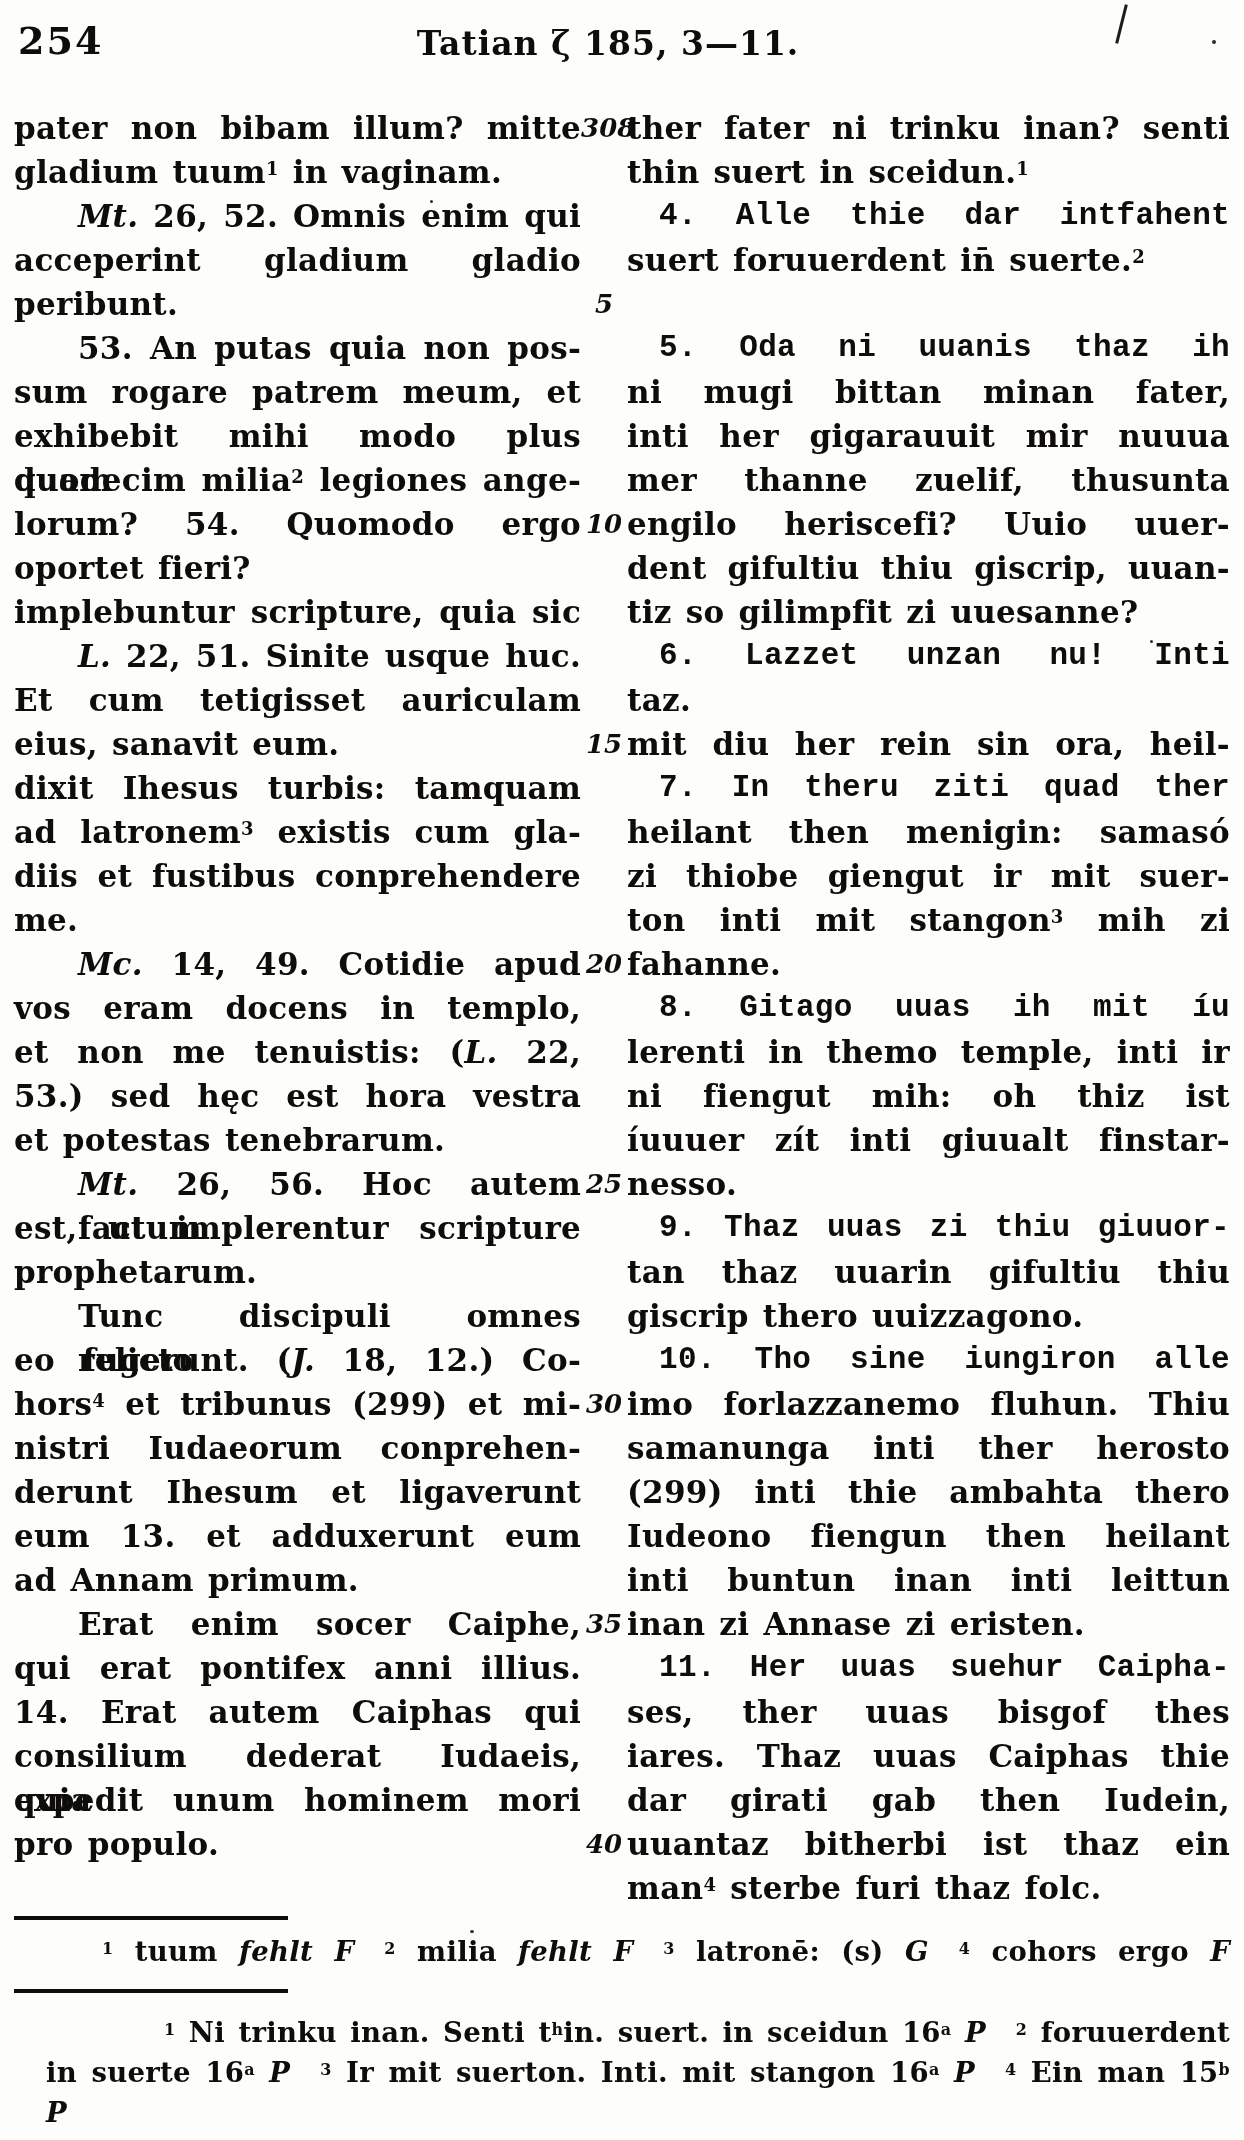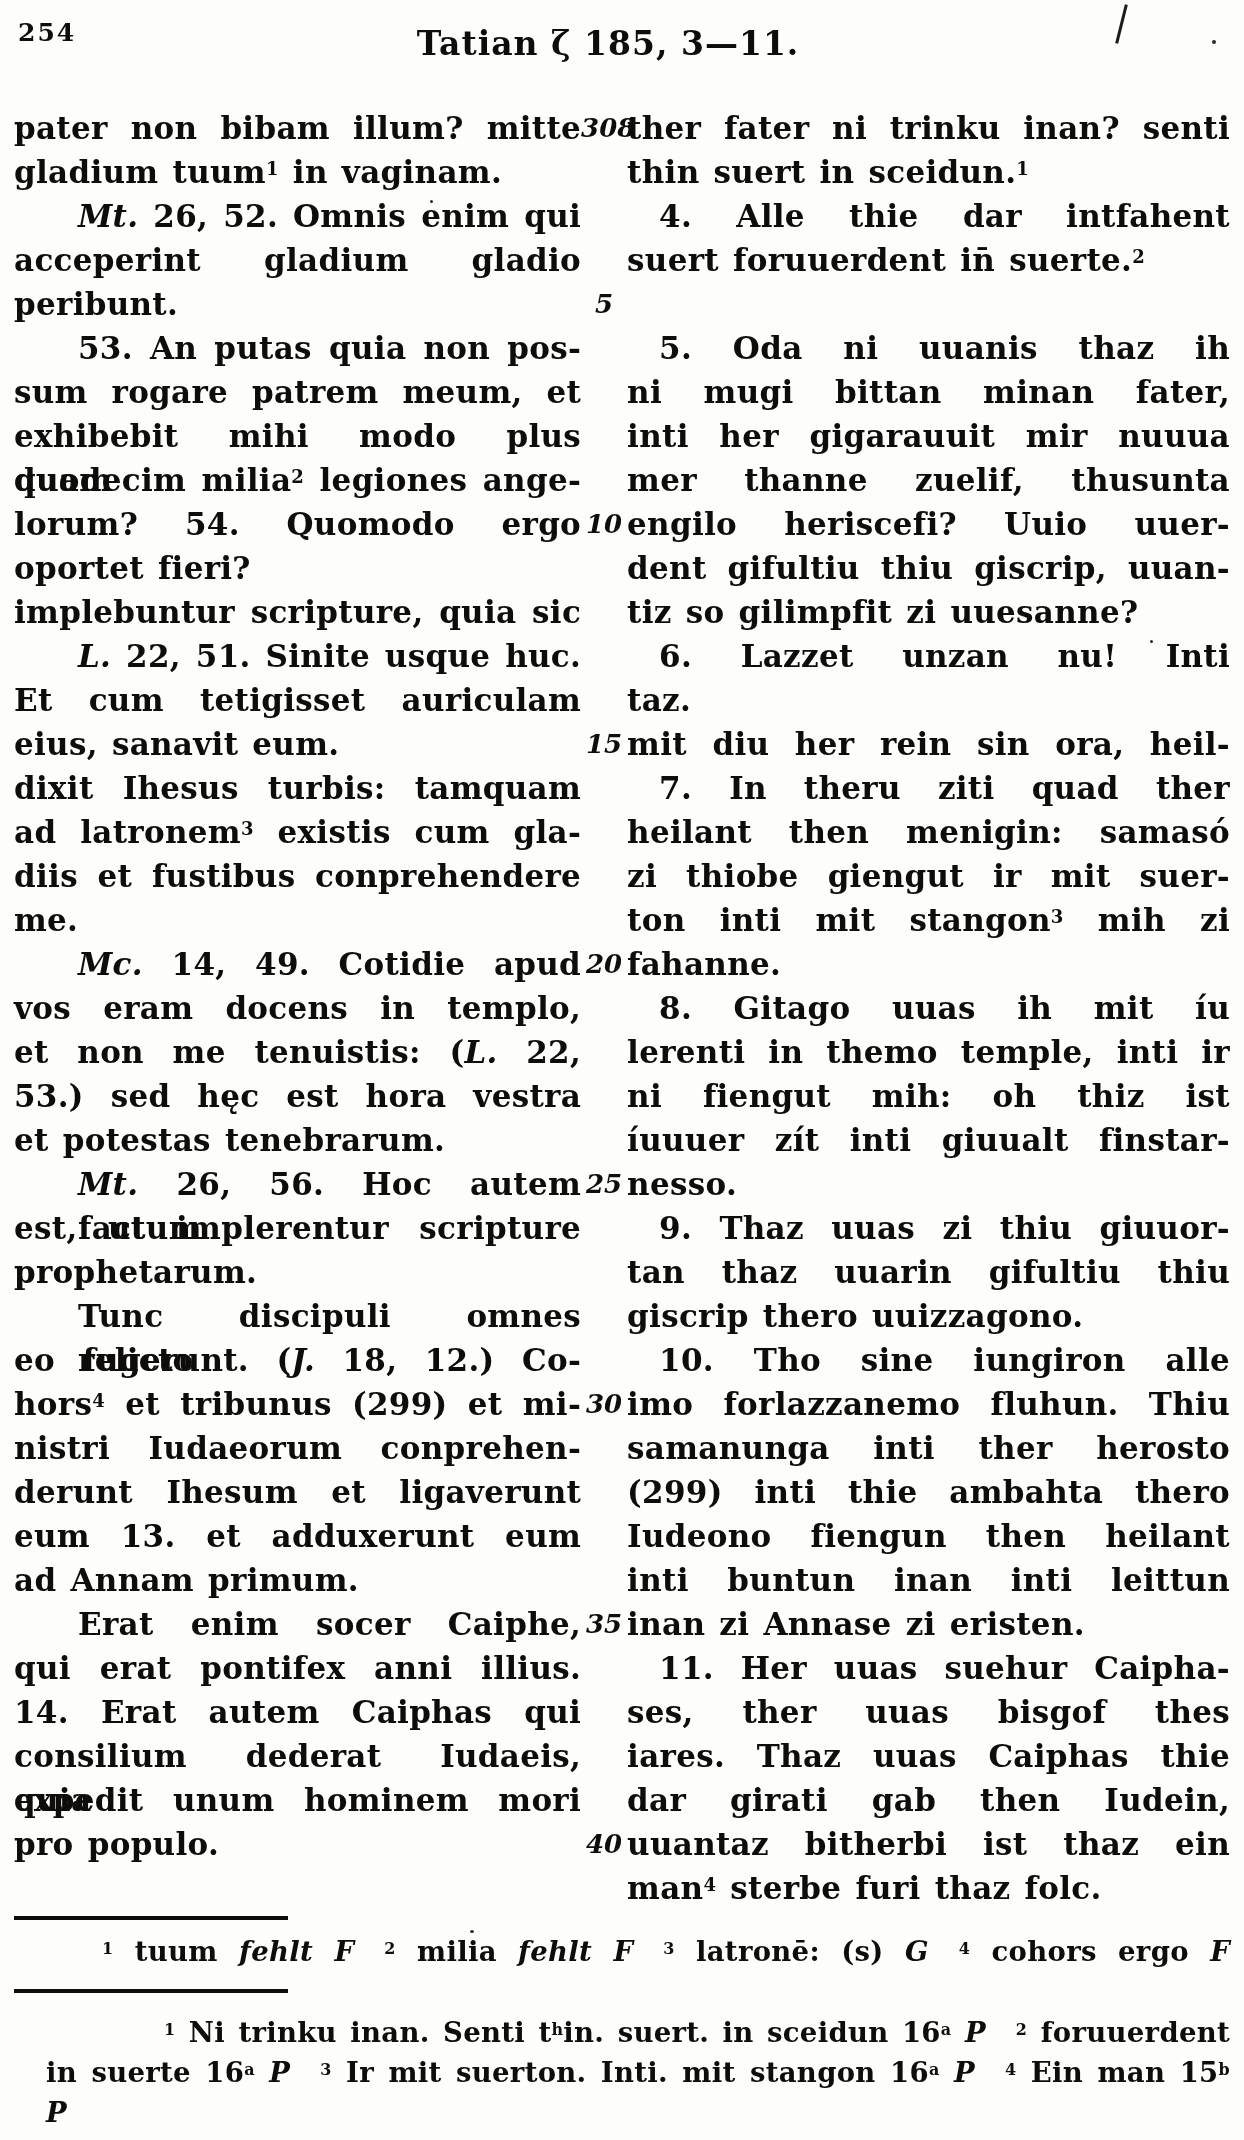--- a/index.html
+++ b/index.html
@@ -5,21 +5,21 @@
   html,body { margin:0; padding:0; }
   .page {
     position:relative; width:1244px; height:2140px;
     background:#fdfdfb; color:#0e0d0b; overflow:hidden;
     font-family:"DejaVu Serif","Liberation Serif",serif;
     font-weight:700;
   }
   
   .pagenum {
     position:absolute; left:18px; top:18px;
-    font-size:25px; letter-spacing:2px;
+    font-size:38px; letter-spacing:2px;
   }
   .header-title {
     position:absolute; left:0; top:24px; width:1244px;
     text-align:center; font-size:33px; letter-spacing:1px;
     transform:translateX(-14px);
   }
   
   .main {
     position:absolute; top:106px; left:14px;
     display:flex; width:1216px;
@@ -29,21 +29,21 @@
   .gutter { position:relative; width:46px; flex:0 0 46px; }
   .line {
     height:44px; line-height:44px; font-size:31px;
     letter-spacing:0.3px; word-spacing:3px;
     text-align:justify; text-align-last:justify; text-justify:inter-word;
     white-space:nowrap; overflow:visible;
   }
   .line { white-space:normal; }
   .line.end { text-align-last:left; }
   .col-left .ind { padding-left:64px; }
-  .col-right .ind { padding-left:32px; }
+  .col-right .ind { padding-left:32px;font-family:Liberation Mono, monospace; }
   sup {
     font-size:58%; line-height:0; position:relative; top:-0.45em;
     vertical-align:baseline; font-weight:700;
   }
   .it { font-style:italic; }
   .gnum {
     position:absolute; left:0; width:100%;
     text-align:center; font-size:26px; line-height:44px; white-space:nowrap;font-style:italic;
   }
   

